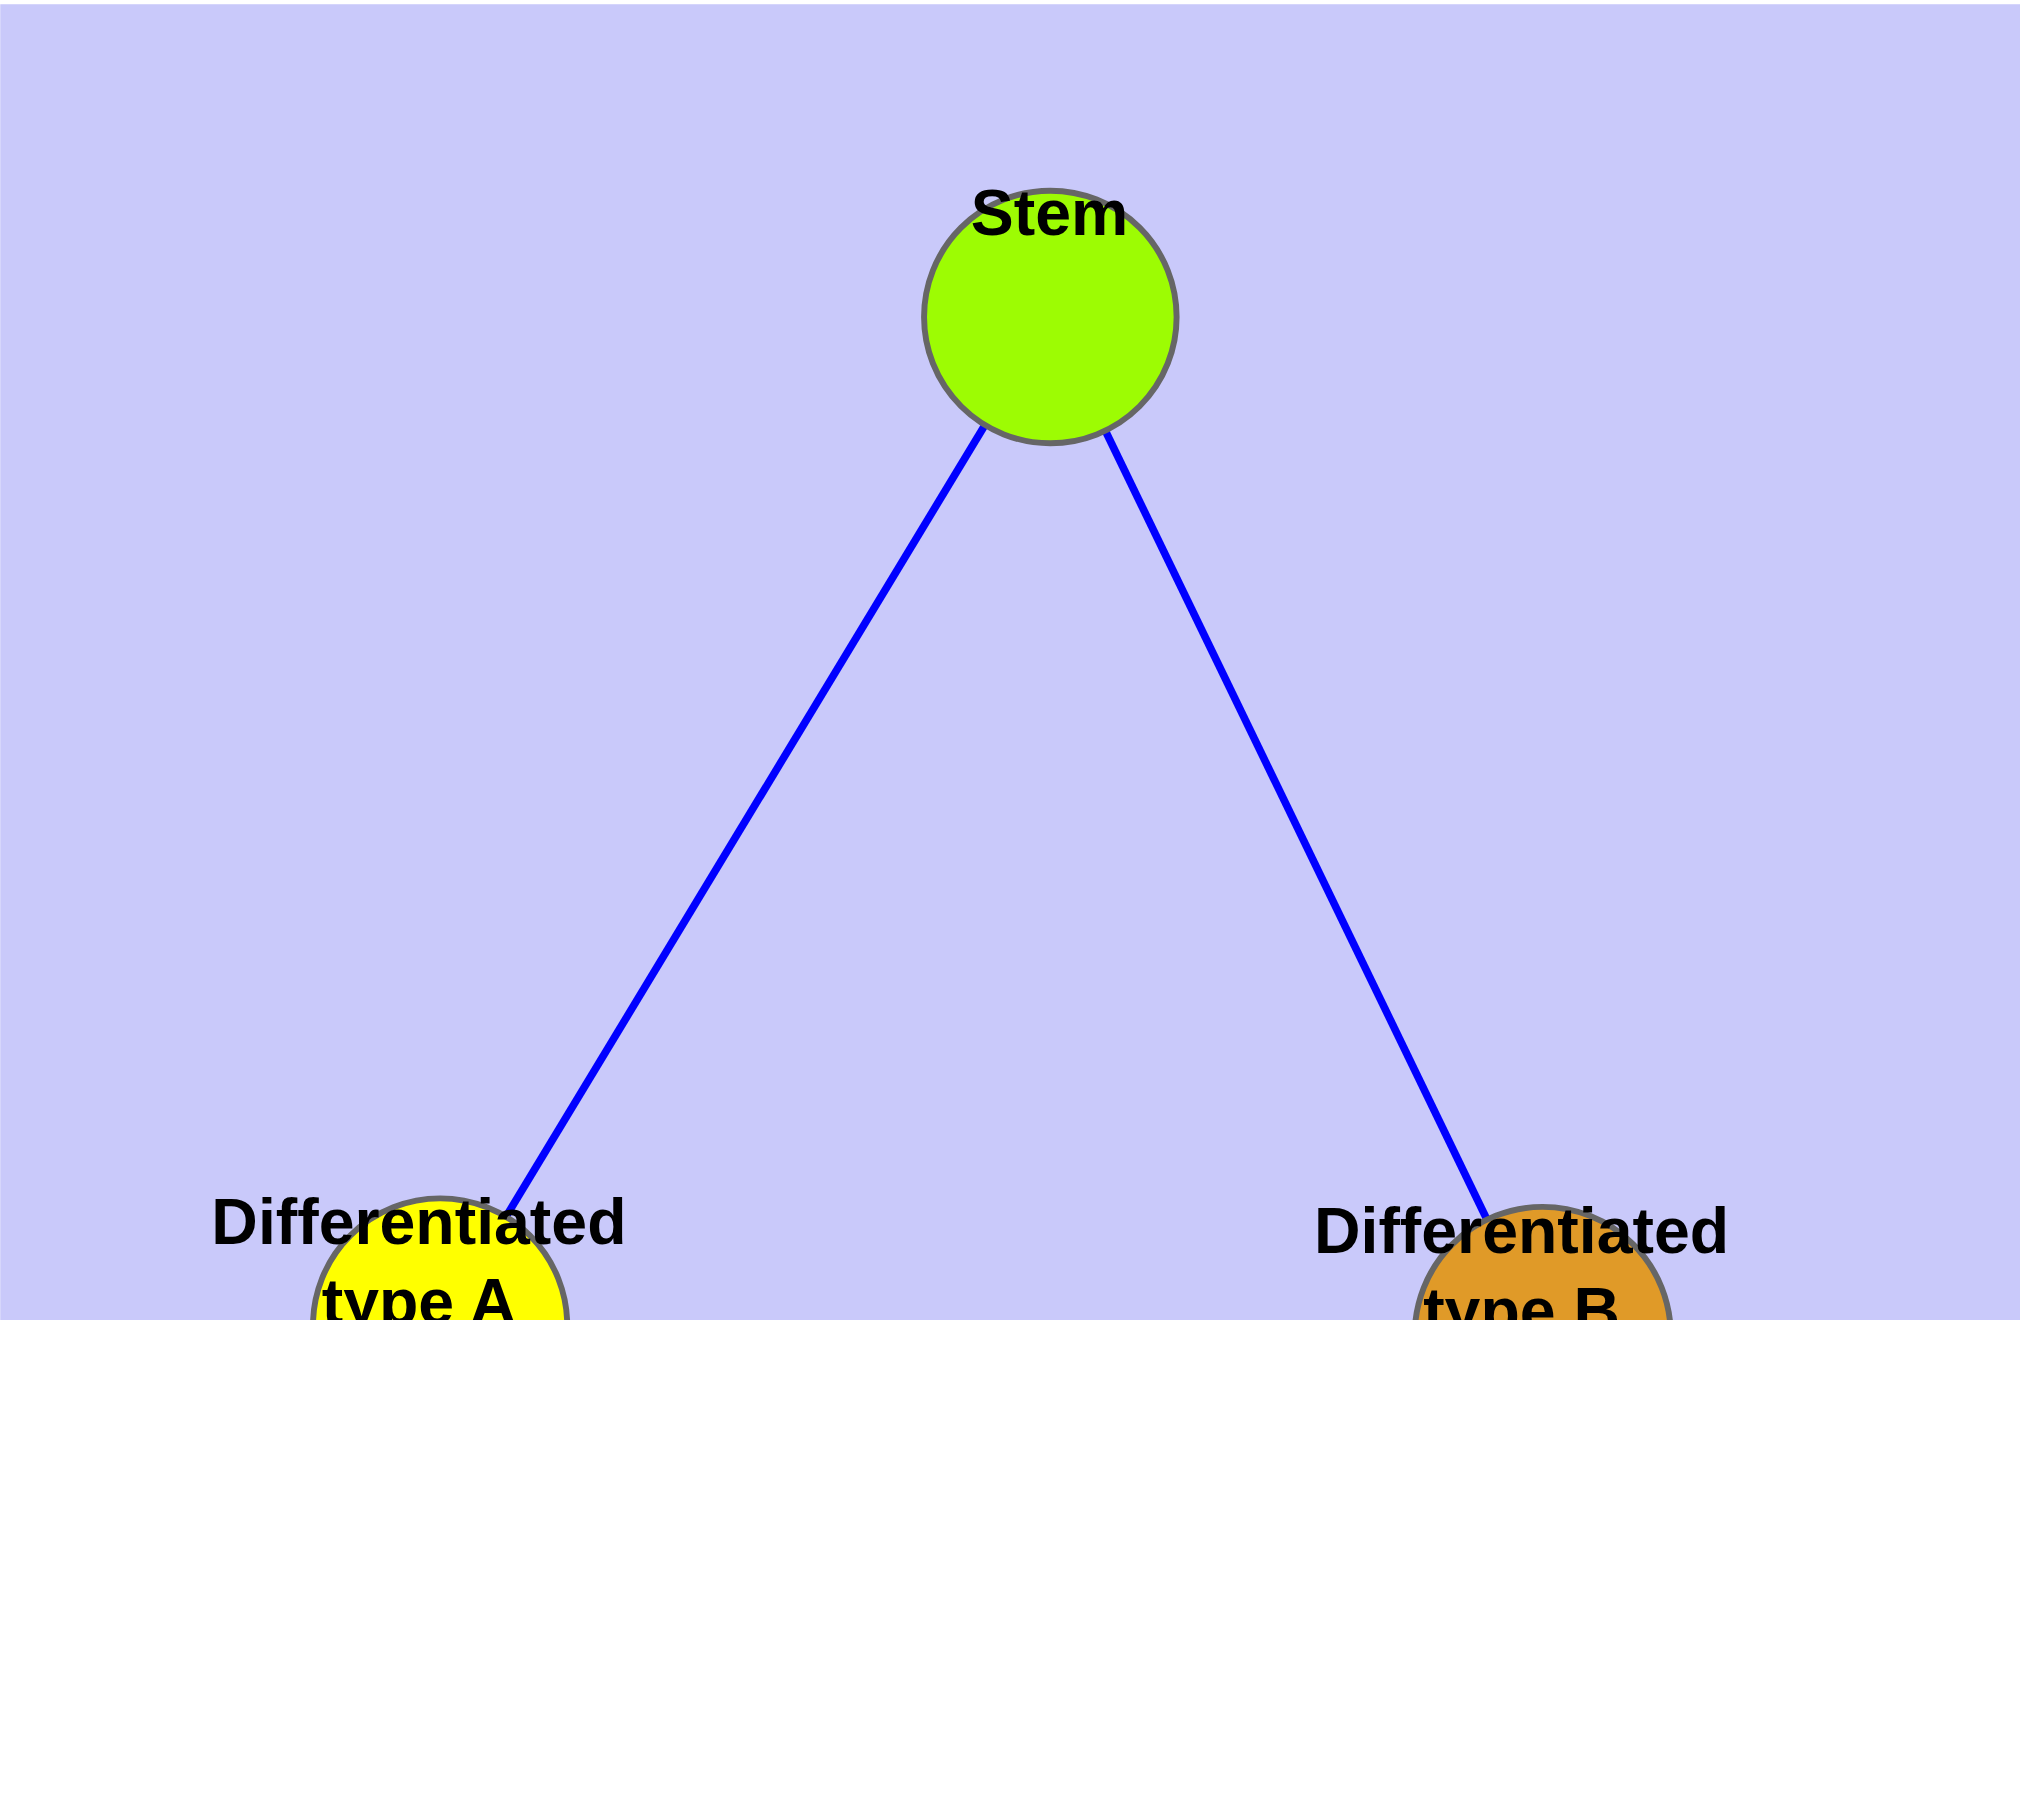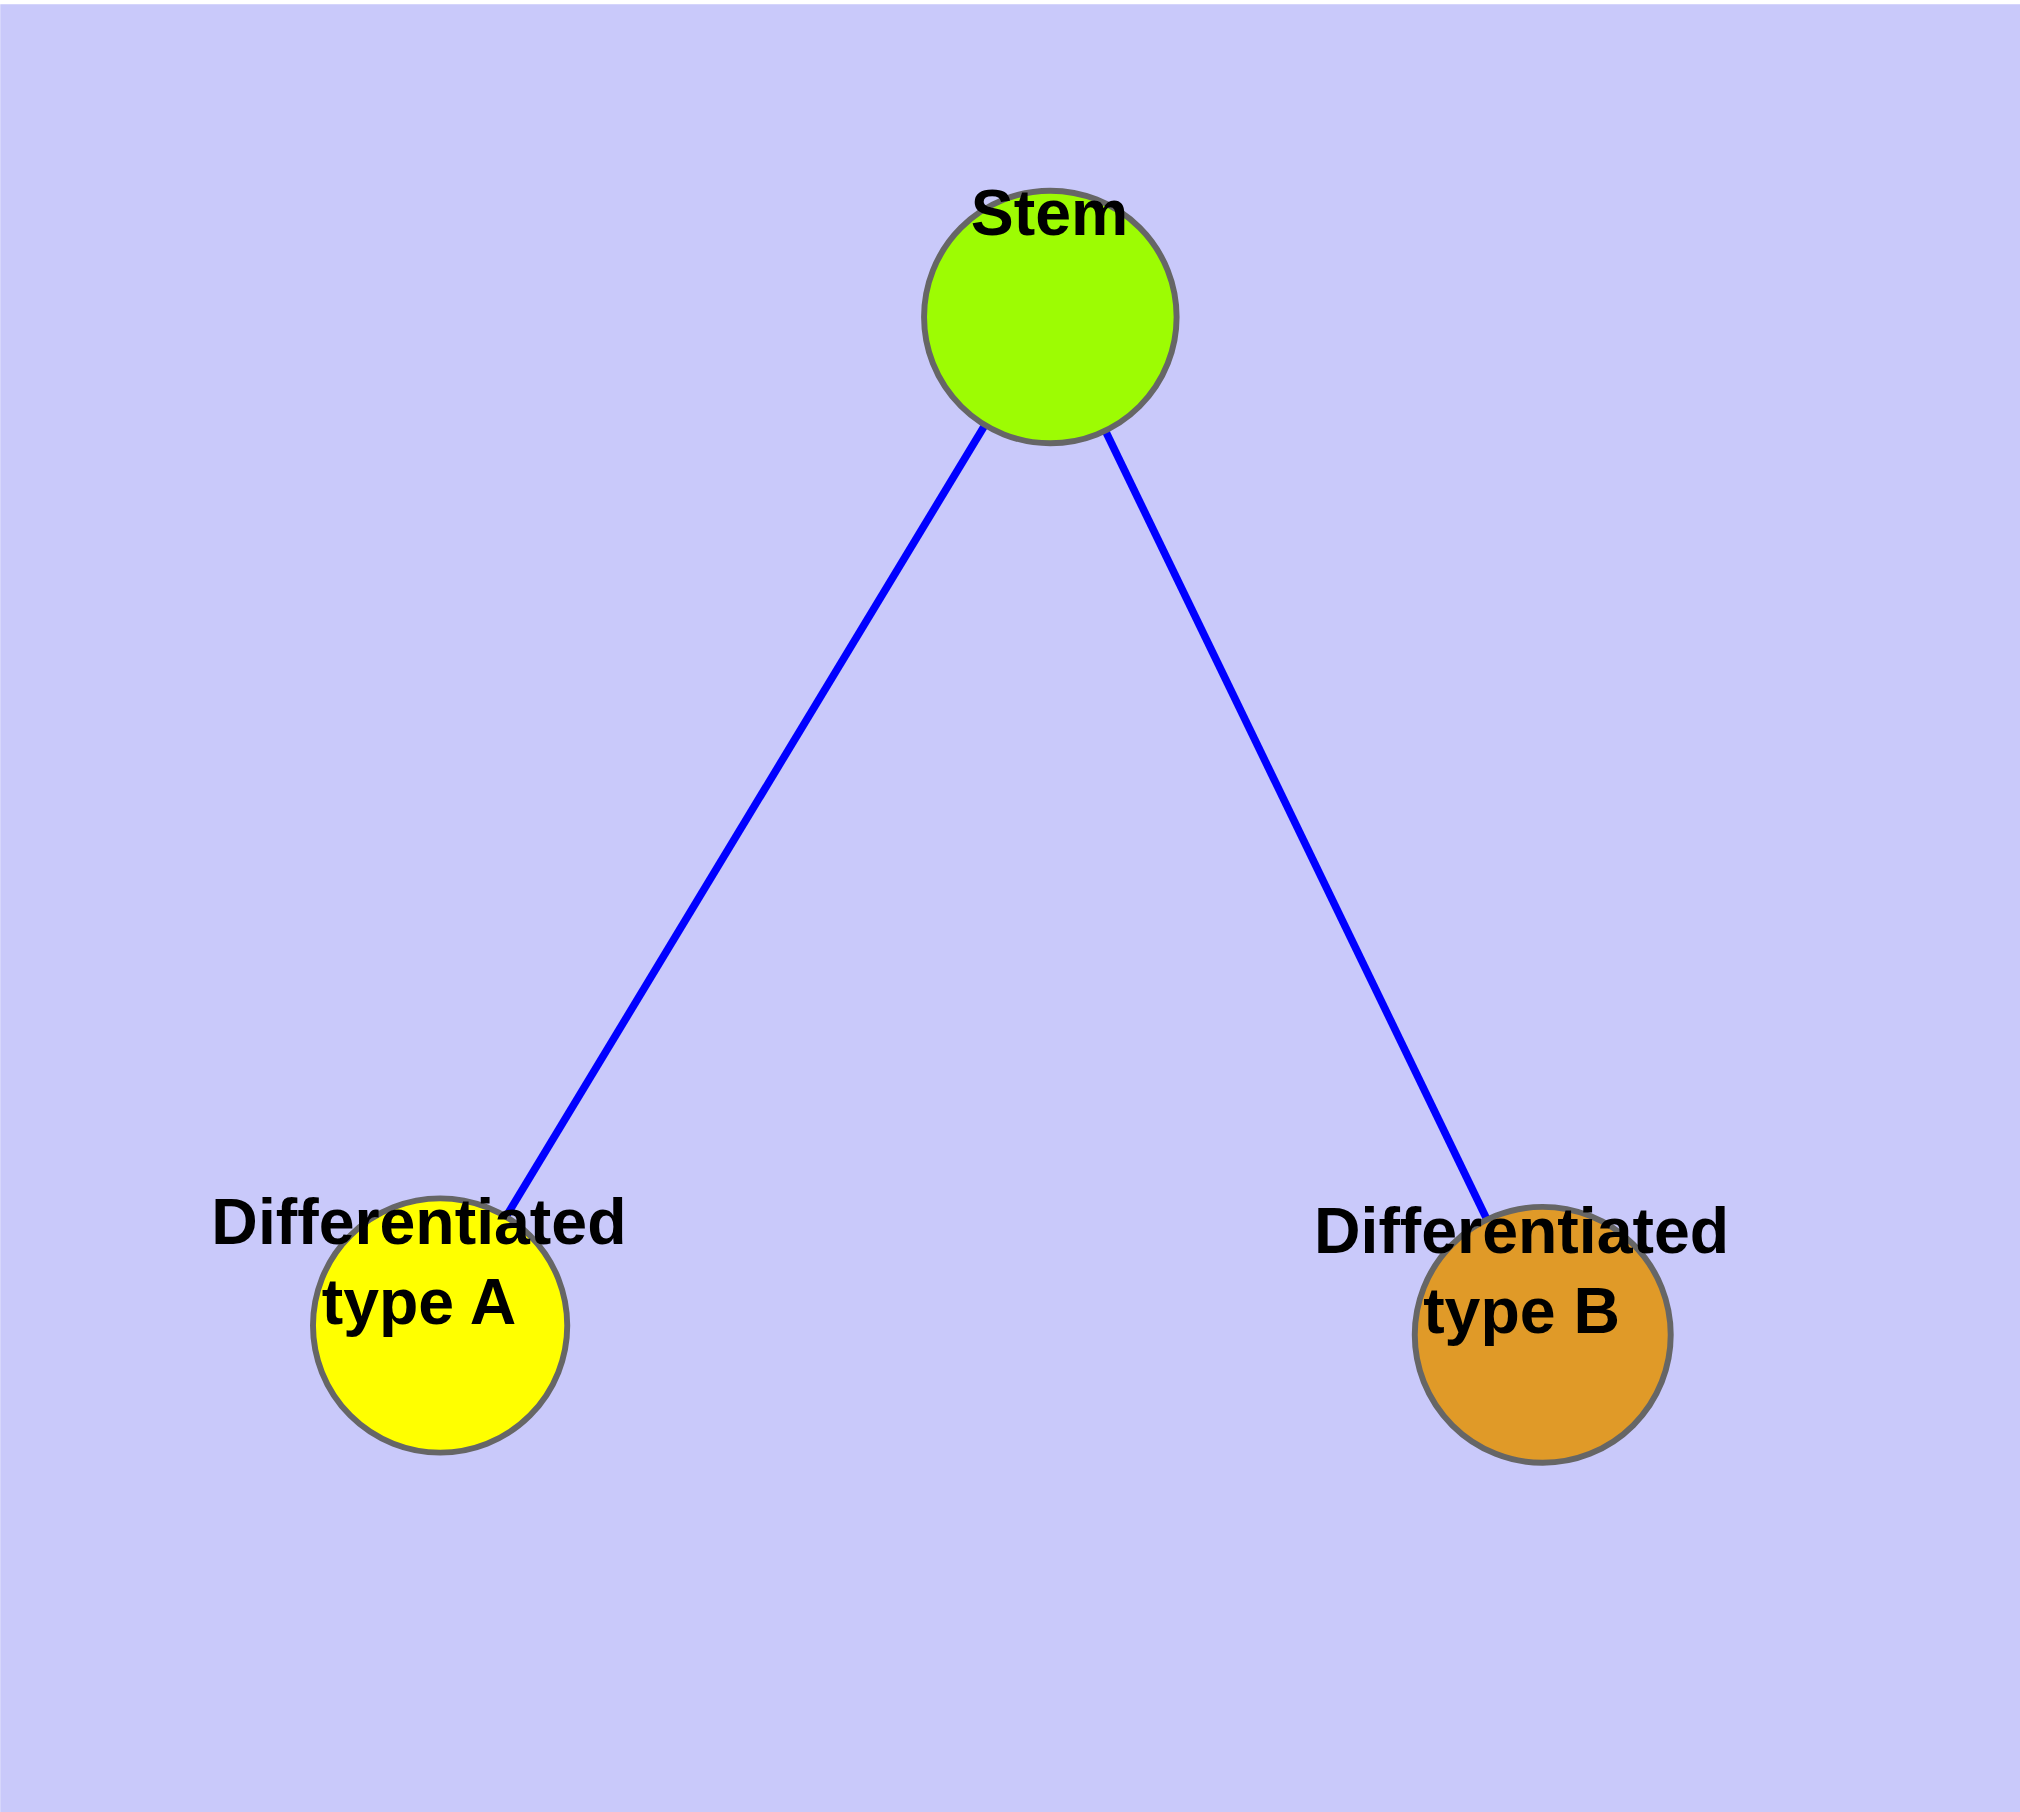--- a/index.html
+++ b/index.html
@@ -4,21 +4,21 @@
 <title>Cell Differentiation Graph</title>
 <style>
   html, body {
     margin: 0;
     padding: 0;
     background: #ffffff;
   }
   #canvas {
     position: relative;
     width: 2021px;
-    height: 1812px;
+    height: 1320px;
     background: #ffffff;
     overflow: hidden;
   }
   #graph-svg {
     display: block;
     width: 2021px;
     height: 1812px;
   }
   .node-label {
     font-family: "Liberation Sans", sans-serif;

